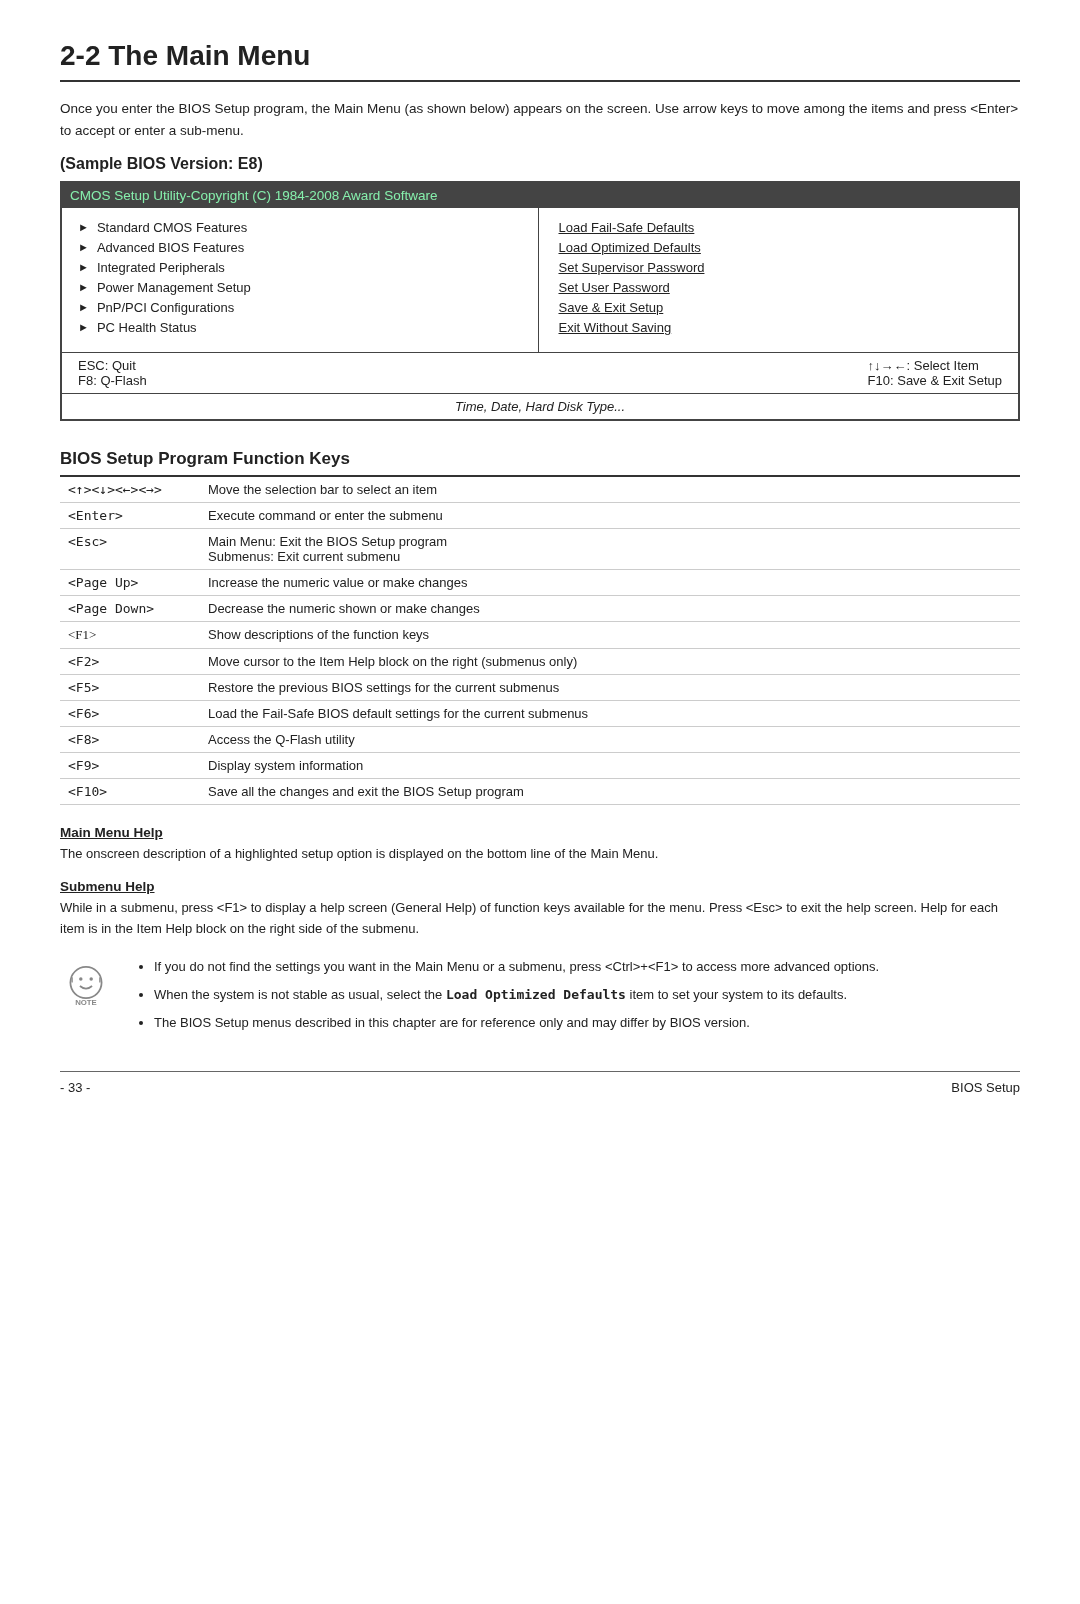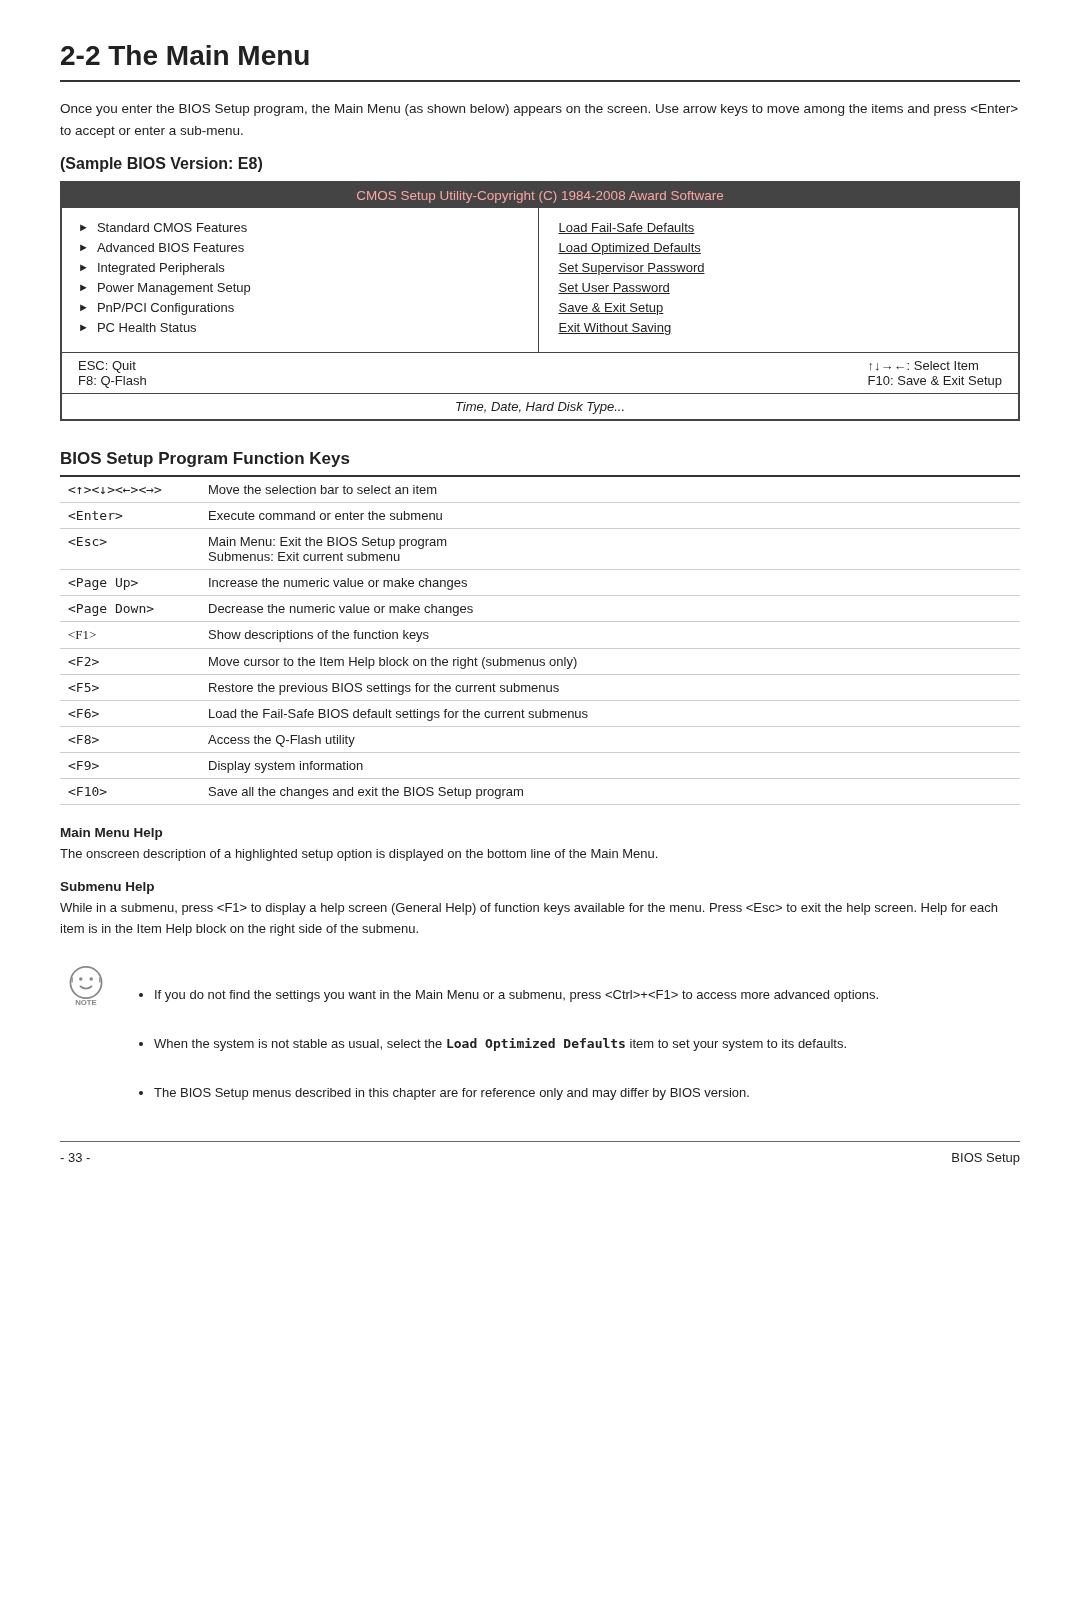--- a/index.html
+++ b/index.html
@@ -29,22 +29,22 @@
       font-weight: bold;
       margin-bottom: 8px;
     }
     
     .bios-box {
       border: 2px solid #444;
       margin-bottom: 28px;
     }
     .bios-header {
       background: #444;
-      color: #fca5a5;
-      text-align: center;
+      color: #86efac;
+      text-align: left;
       padding: 5px 8px;
       font-size: 13.5px;
     }
     .bios-content {
       display: flex;
       border-bottom: 1px solid #444;
     }
     .bios-left {
       flex: 1;
       padding: 12px 20px 12px 16px;
@@ -107,20 +107,21 @@
     .func-table td:first-child {
       width: 140px;
       white-space: nowrap;
     }
     
     .help-title {
       font-weight: bold;
       font-size: 13.5px;
       margin-top: 14px;
       margin-bottom: 4px;
+      text-decoration: underline;
     }
     .help-text {
       font-size: 13px;
       line-height: 1.6;
       margin-bottom: 10px;
     }
     
     .note-section {
       display: flex;
       align-items: flex-start;
@@ -138,21 +139,20 @@
       height: 52px;
     }
     .note-bullets {
       font-size: 13px;
       line-height: 1.65;
     }
     .note-bullets li {
       margin-bottom: 7px;
       list-style: disc;
       margin-left: 18px;
-      margin-top: 28px;
     }
     
     .page-footer {
       display: flex;
       justify-content: space-between;
       align-items: flex-start;
       border-top: 1px solid #666;
       padding-top: 8px;
       margin-top: 30px;
       font-size: 13px;
@@ -234,21 +234,21 @@
       <tr>
         <td style="font-family: monospace;">&lt;Esc&gt;</td>
         <td>Main Menu: Exit the BIOS Setup program<br>Submenus: Exit current submenu</td>
       </tr>
       <tr>
         <td style="font-family: monospace;">&lt;Page Up&gt;</td>
         <td>Increase the numeric value or make changes</td>
       </tr>
       <tr>
         <td style="font-family: monospace;">&lt;Page Down&gt;</td>
-        <td>Decrease the numeric value or make changes</td>
+        <td>Decrease the numeric shown or make changes</td>
       </tr>
       <tr>
         <td style="font-family: Liberation Serif, serif;">&lt;F1&gt;</td>
         <td>Show descriptions of the function keys</td>
       </tr>
       <tr>
         <td style="font-family: monospace;">&lt;F2&gt;</td>
         <td>Move cursor to the Item Help block on the right (submenus only)</td>
       </tr>
       <tr>

